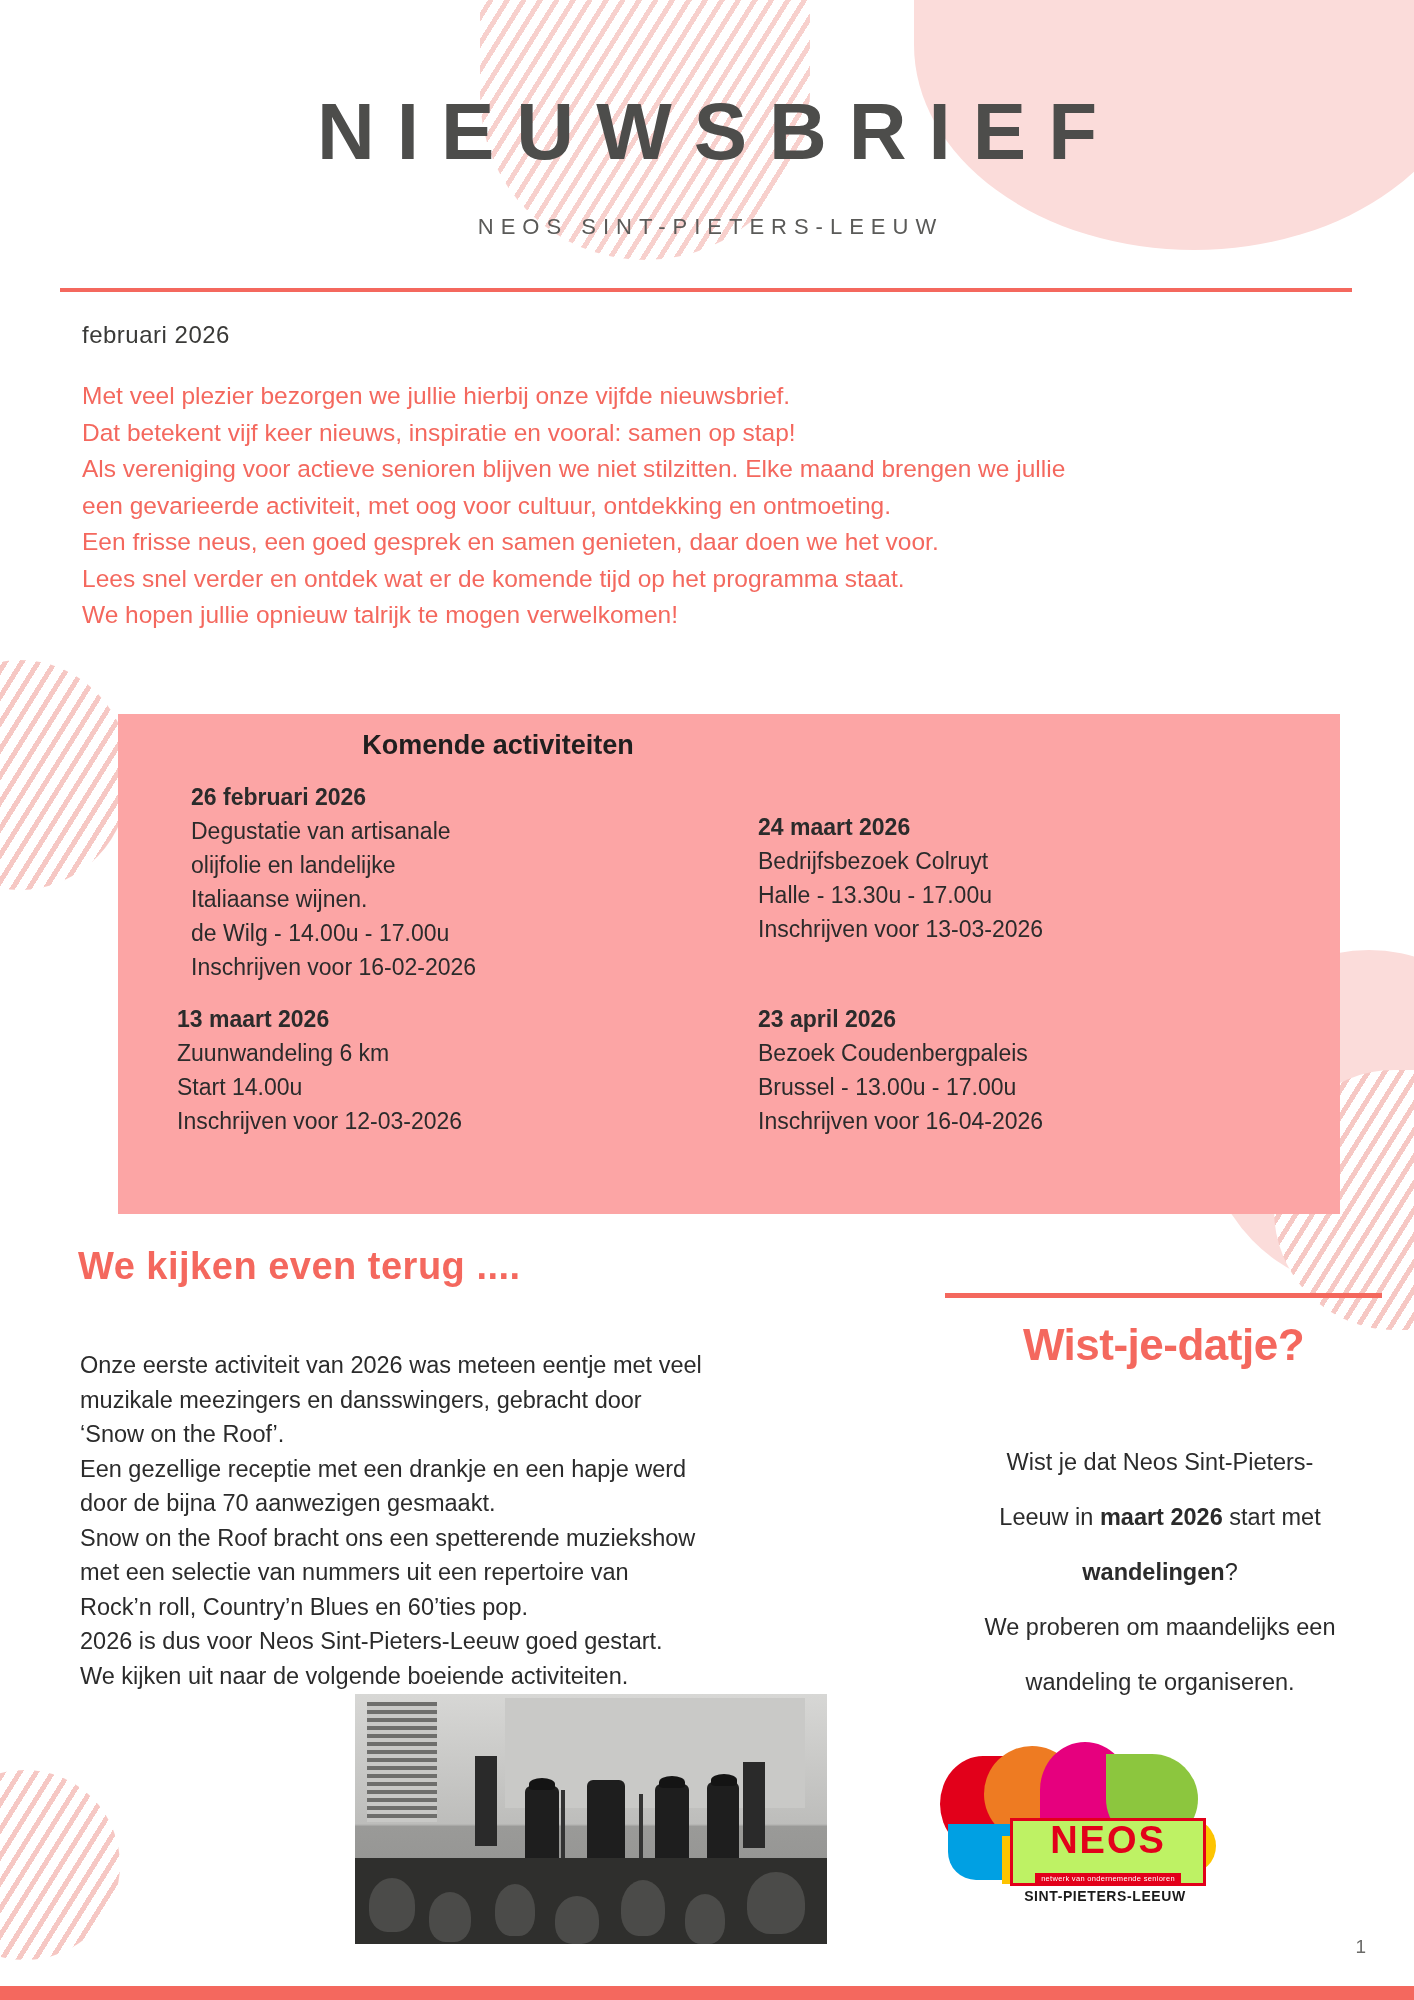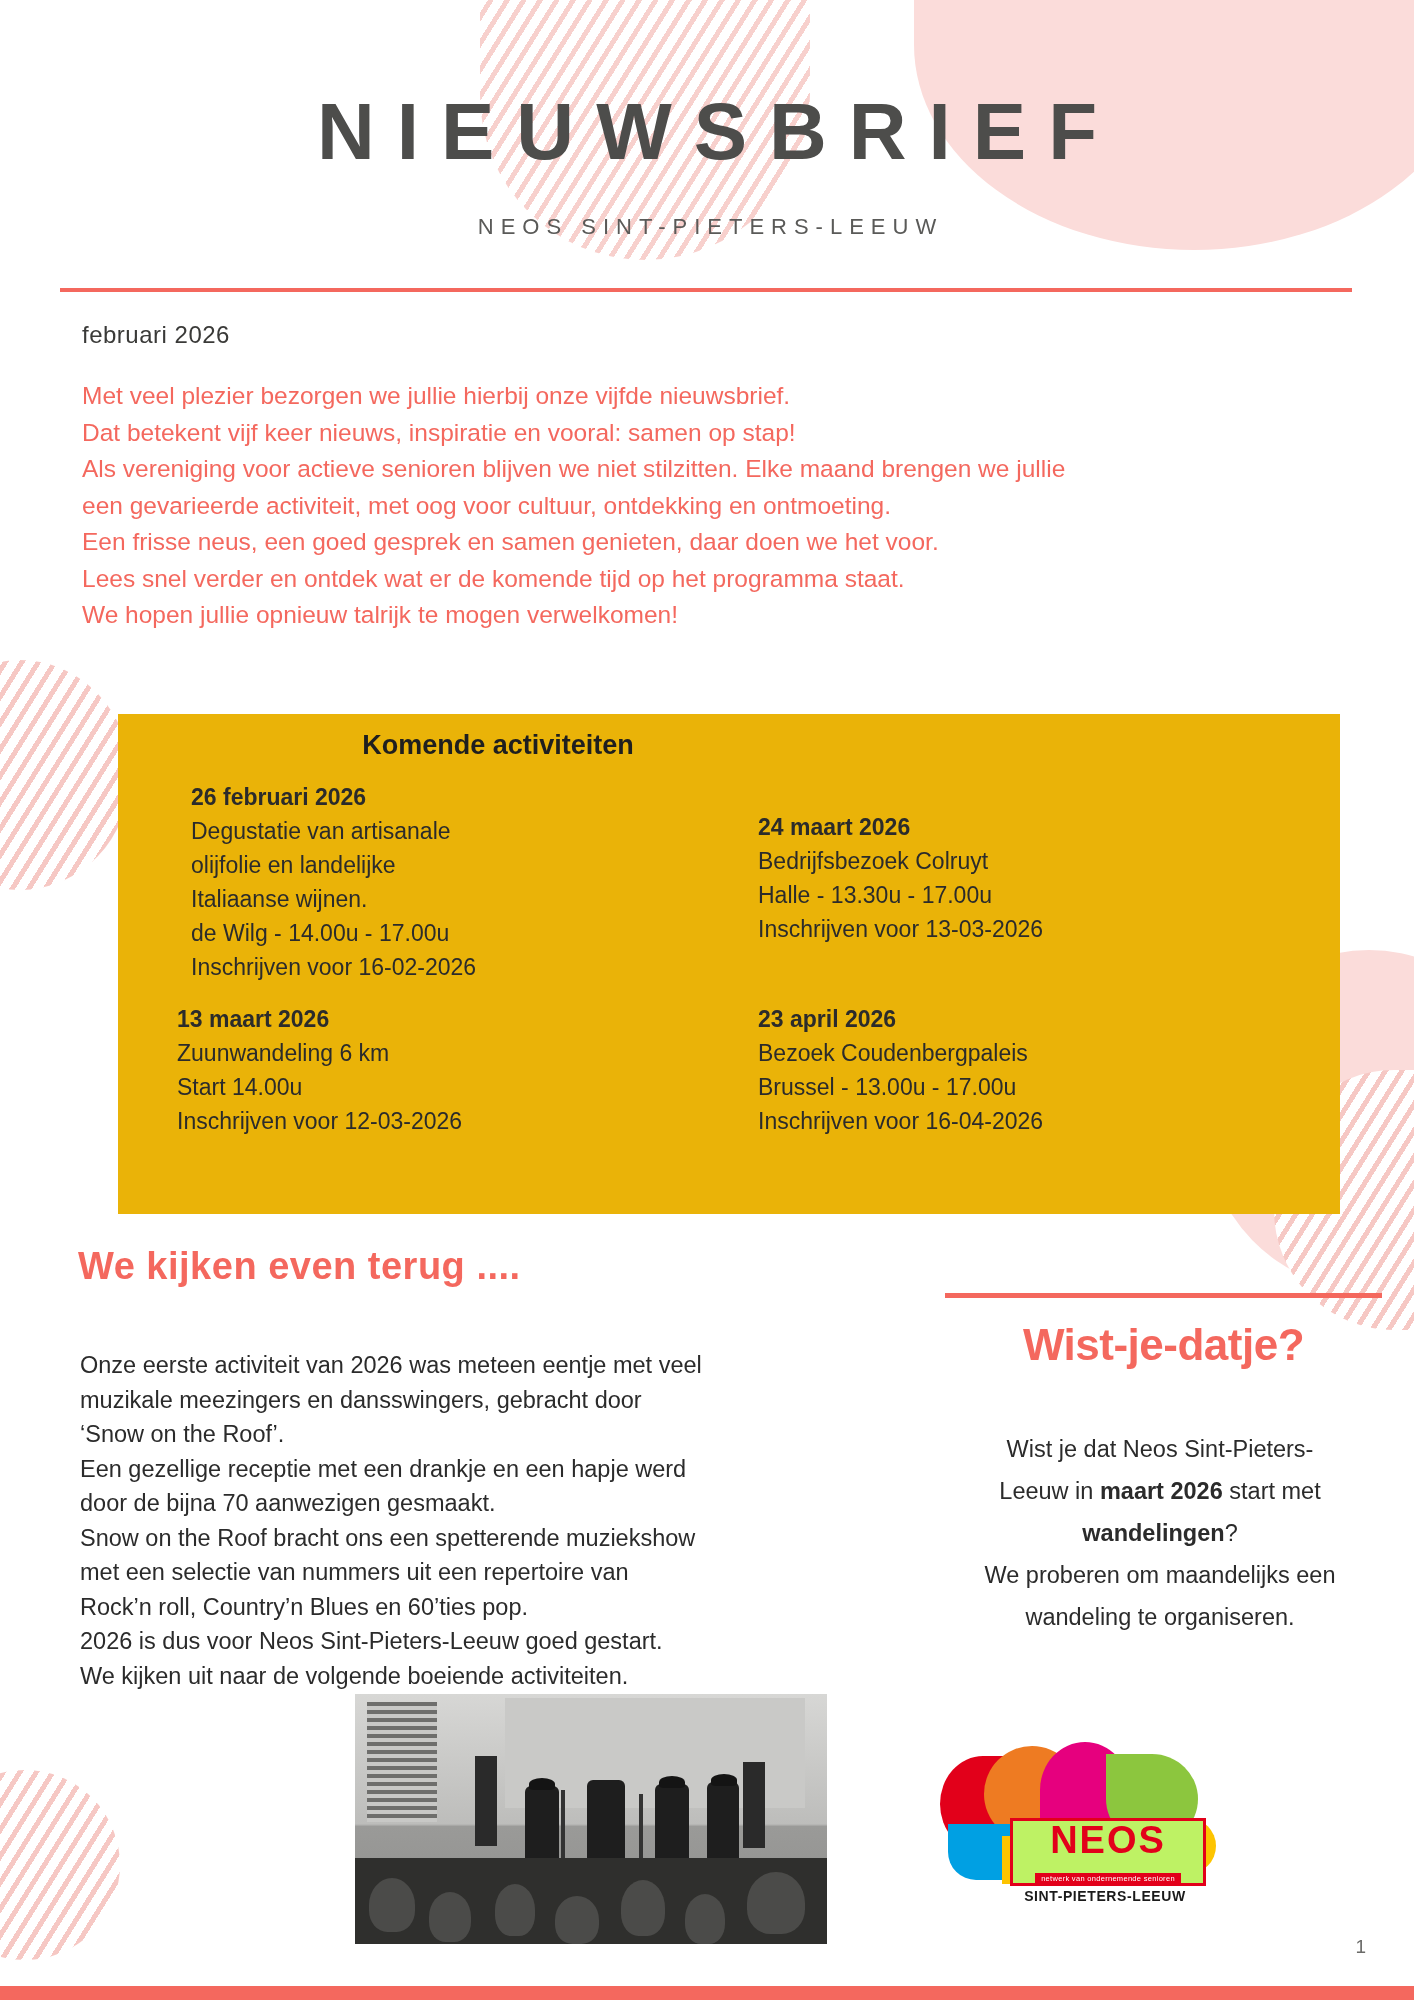--- a/index.html
+++ b/index.html
@@ -154,21 +154,21 @@
   }
   .intro p { margin: 0; }
 
   
   .activities {
     position: absolute;
     top: 714px;
     left: 118px;
     width: 1222px;
     height: 500px;
-    background: #eab308;
+    background: #fca5a5;
     z-index: 2;
   }
   .activities-title {
     position: absolute;
     top: 16px;
     left: 0;
     width: 760px;
     text-align: center;
     font-size: 27px;
     font-weight: bold;
@@ -304,21 +304,21 @@
     position: absolute;
     top: 1428px;
     left: 935px;
     width: 450px;
     text-align: center;
     font-size: 23.5px;
     line-height: 42px;
     color: #2b2b2b;
     z-index: 3;
   }
-  .wjd-body p { margin: 0; }
+  .wjd-body p { margin: 13px; }
   .wjd-body b { font-weight: bold; }
 
   
   .logo {
     position: absolute;
     top: 1740px;
     left: 940px;
     width: 310px;
     height: 200px;
     z-index: 3;

